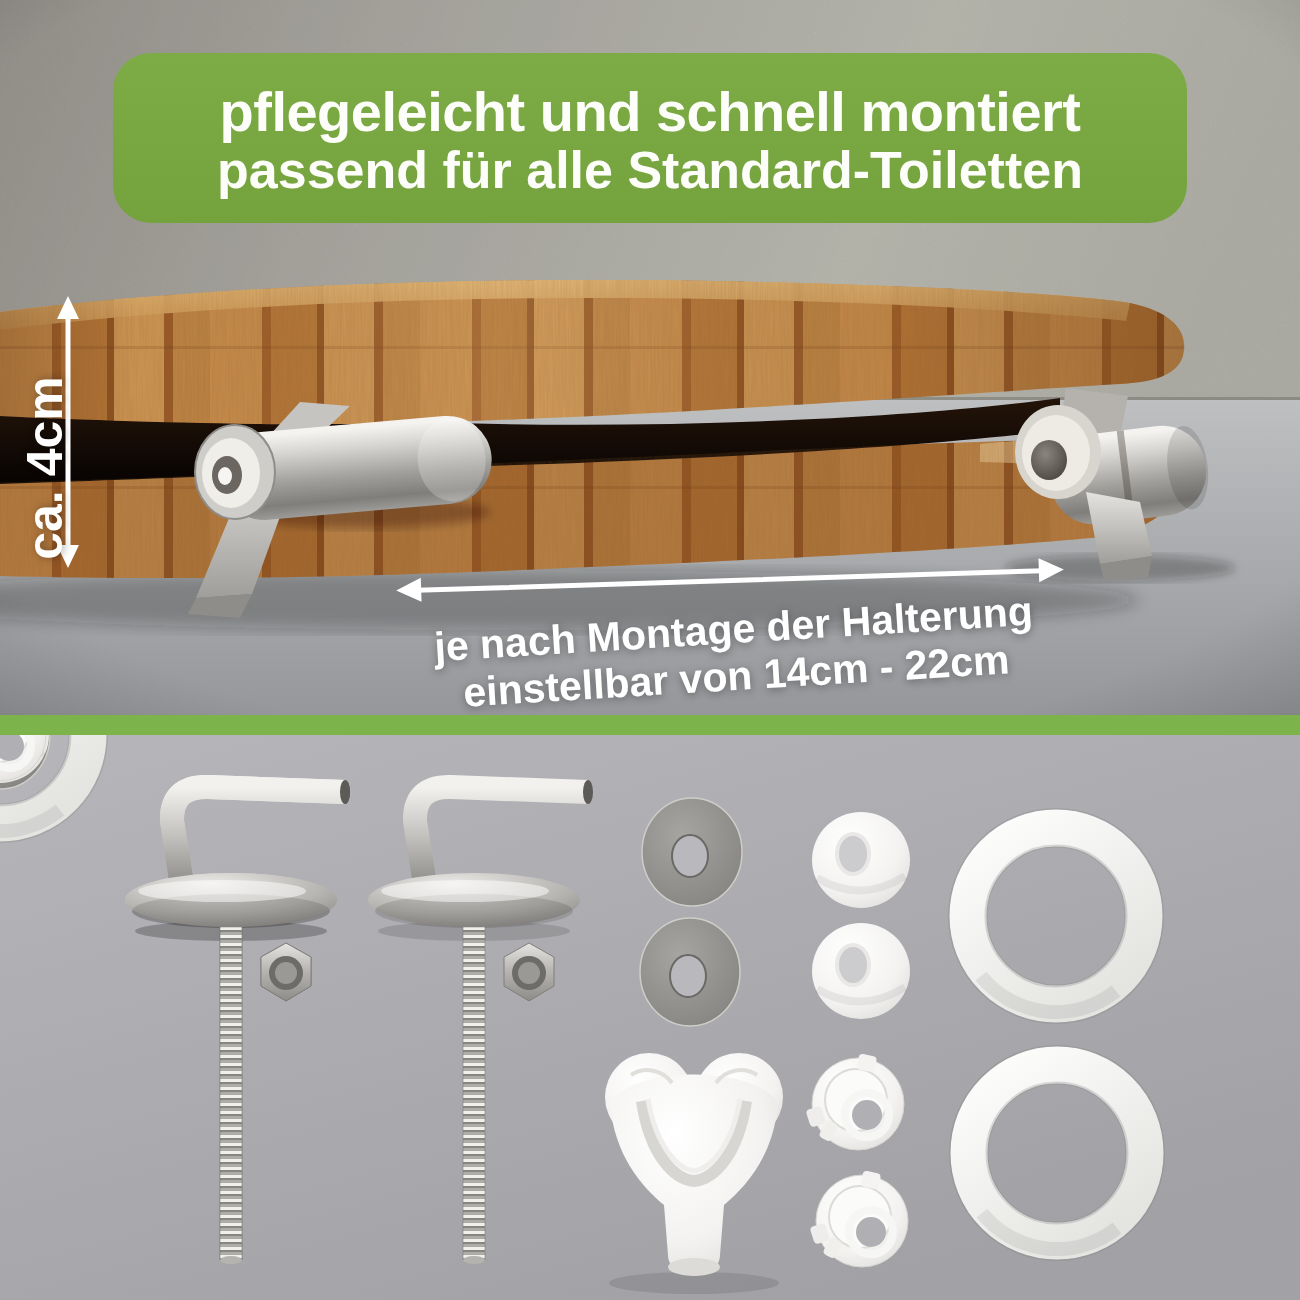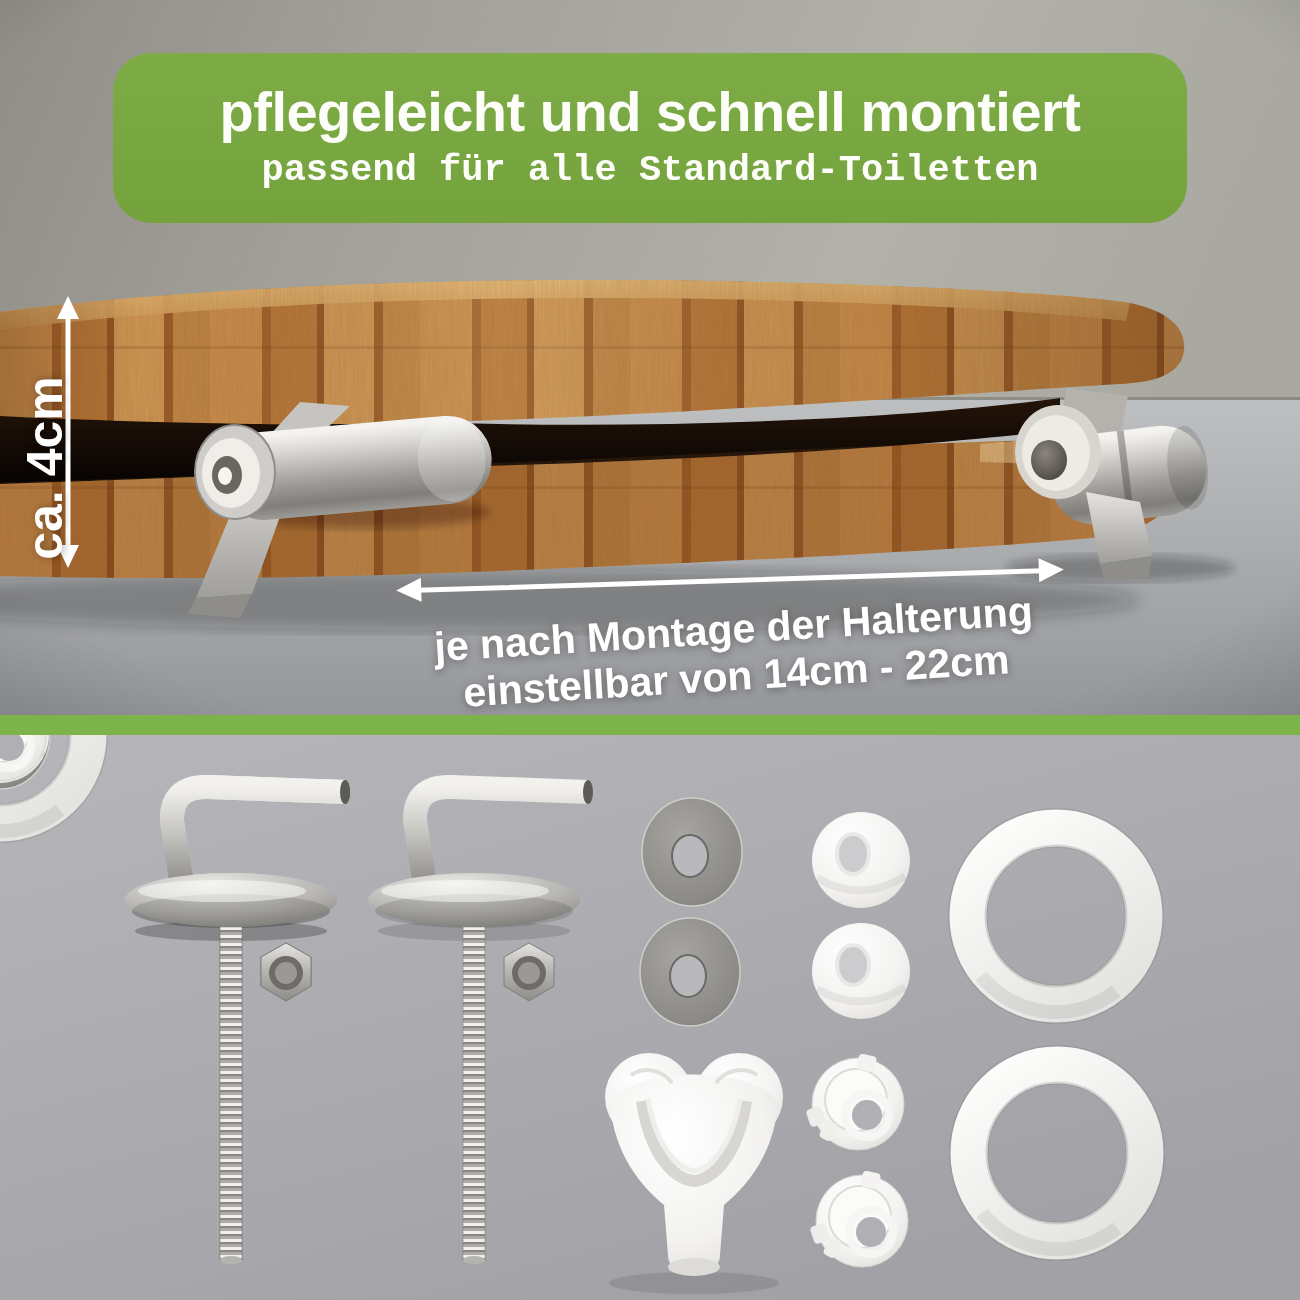--- a/index.html
+++ b/index.html
@@ -4,21 +4,21 @@
 <style>
   html,body{margin:0;padding:0;background:#ffffff;}
   .canvas{position:relative;width:1300px;height:1300px;overflow:hidden;
           font-family:"Liberation Sans",sans-serif;}
   .photo{position:absolute;left:0;top:0;width:1300px;height:715px;}
   .photo svg{position:absolute;left:0;top:0;}
   .banner{position:absolute;left:113px;top:53px;width:1074px;height:170px;
           border-radius:38px;background:linear-gradient(180deg,#7dab46,#74a23c);
           display:flex;flex-direction:column;align-items:center;justify-content:center;}
   .banner-line1{color:#fdfdfa;font-weight:bold;font-size:56px;letter-spacing:-.5px;line-height:62px;}
-  .banner-line2{color:#fdfdfa;font-weight:bold;font-size:37px;line-height:50px;margin-top:2px;font-family:Liberation Mono, monospace;}
+  .banner-line2{color:#fdfdfa;font-weight:bold;font-size:52px;line-height:50px;margin-top:2px;}
   .height-label{position:absolute;left:-65px;top:438px;width:220px;height:60px;
           transform:rotate(-90deg);text-align:center;color:#ffffff;font-weight:bold;
           font-size:50px;line-height:60px;text-shadow:0 2px 8px rgba(0,0,0,.35);}
   .range-label{position:absolute;left:415px;top:606px;width:640px;text-align:center;
           transform:rotate(-3.5deg);color:#ffffff;font-weight:bold;font-size:41px;
           line-height:47px;text-shadow:0 2px 8px rgba(0,0,0,.35);}
   .divider{position:absolute;left:0;top:715px;width:1300px;height:20px;background:#7cb44b;}
   .hardware{position:absolute;left:0;top:735px;width:1300px;height:565px;}
   .hardware svg{position:absolute;left:0;top:0;}
 </style>

